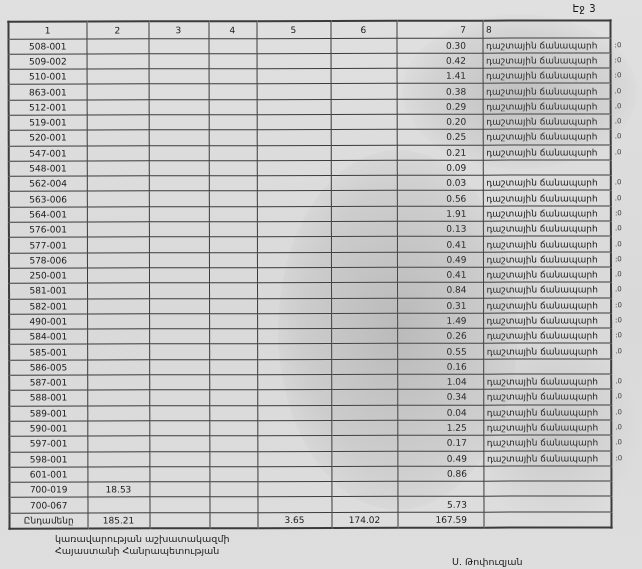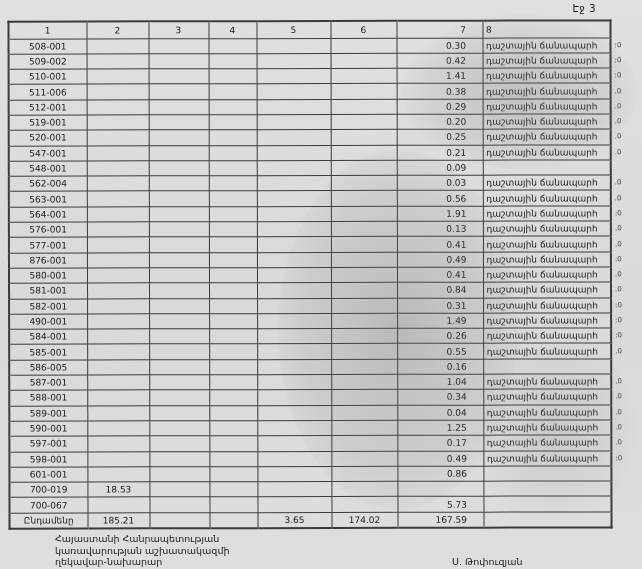--- a/index.html
+++ b/index.html
@@ -154,21 +154,21 @@
           <td></td>
           <td></td>
           <td></td>
           <td></td>
           <td></td>
           <td>1.41</td>
           <td>դաշտային ճանապարհ</td>
           <td class="gutter">:0</td>
         </tr>
         <tr>
-          <td>511-006</td>
+          <td>863-001</td>
           <td></td>
           <td></td>
           <td></td>
           <td></td>
           <td></td>
           <td>0.38</td>
           <td>դաշտային ճանապարհ</td>
           <td class="gutter">.0</td>
         </tr>
         <tr>
@@ -231,21 +231,21 @@
           <td></td>
           <td></td>
           <td></td>
           <td></td>
           <td></td>
           <td>0.03</td>
           <td>դաշտային ճանապարհ</td>
           <td class="gutter">.0</td>
         </tr>
         <tr>
-          <td>563-001</td>
+          <td>563-006</td>
           <td></td>
           <td></td>
           <td></td>
           <td></td>
           <td></td>
           <td>0.56</td>
           <td>դաշտային ճանապարհ</td>
           <td class="gutter">.0</td>
         </tr>
         <tr>
@@ -275,32 +275,32 @@
           <td></td>
           <td></td>
           <td></td>
           <td></td>
           <td></td>
           <td>0.41</td>
           <td>դաշտային ճանապարհ</td>
           <td class="gutter">.0</td>
         </tr>
         <tr>
-          <td>876-001</td>
+          <td>578-006</td>
           <td></td>
           <td></td>
           <td></td>
           <td></td>
           <td></td>
           <td>0.49</td>
           <td>դաշտային ճանապարհ</td>
           <td class="gutter">:0</td>
         </tr>
         <tr>
-          <td>580-001</td>
+          <td>250-001</td>
           <td></td>
           <td></td>
           <td></td>
           <td></td>
           <td></td>
           <td>0.41</td>
           <td>դաշտային ճանապարհ</td>
           <td class="gutter">.0</td>
         </tr>
         <tr>
@@ -480,20 +480,19 @@
           <td class="gutter"></td>
         </tr>
       </tbody>
   </table>
 
   <div class="smudge smudge-1"></div>
   <div class="smudge smudge-2"></div>
   <div class="smudge smudge-3"></div>
 
   <div class="footer-left">
+    <div>կառավարության աշխատակազմի</div>
     <div>Հայաստանի Հանրապետության</div>
-    <div>կառավարության աշխատակազմի</div>
-    <div>ղեկավար-նախարար</div>
   </div>
 
   <div class="footer-right">Ս. Թոփուզյան</div>
 
 </div>
 
 </body></html>

